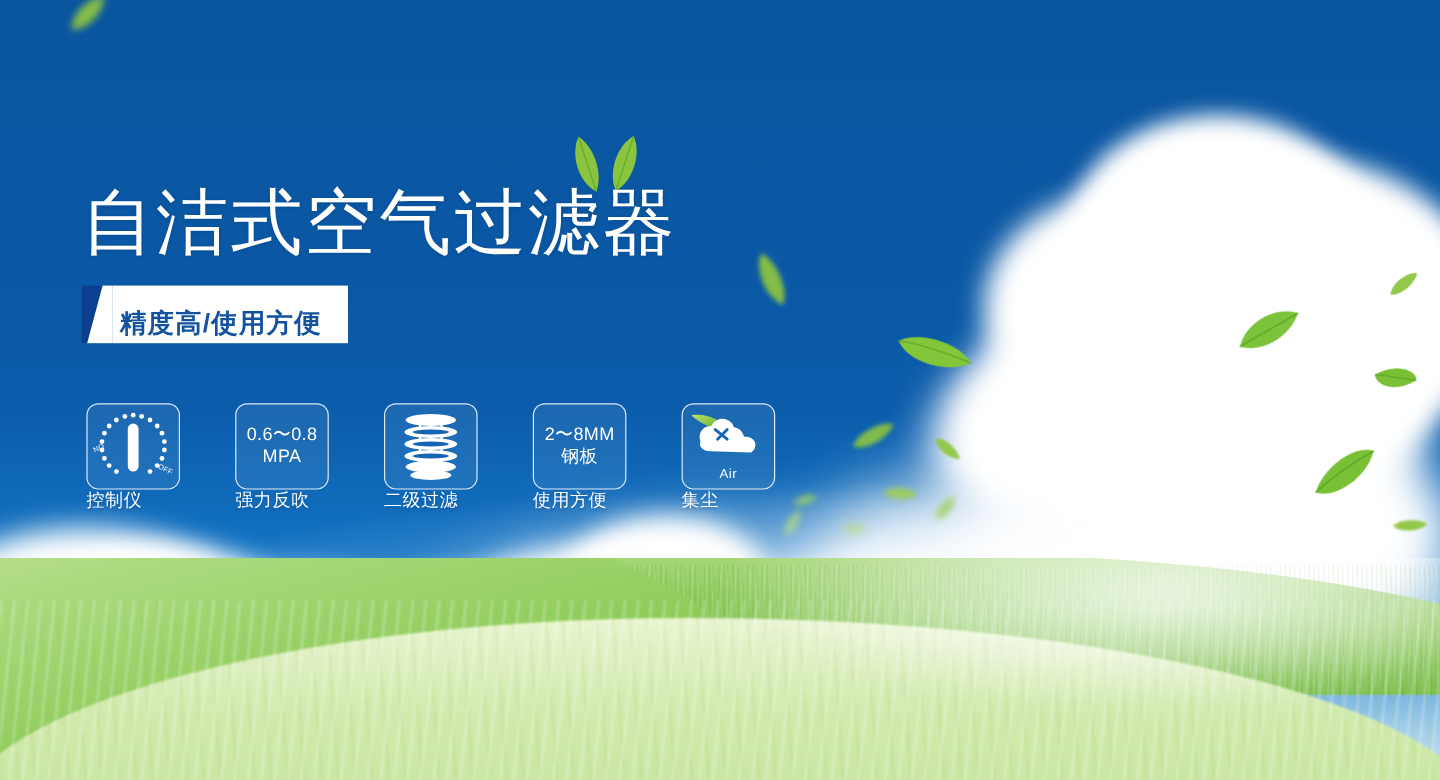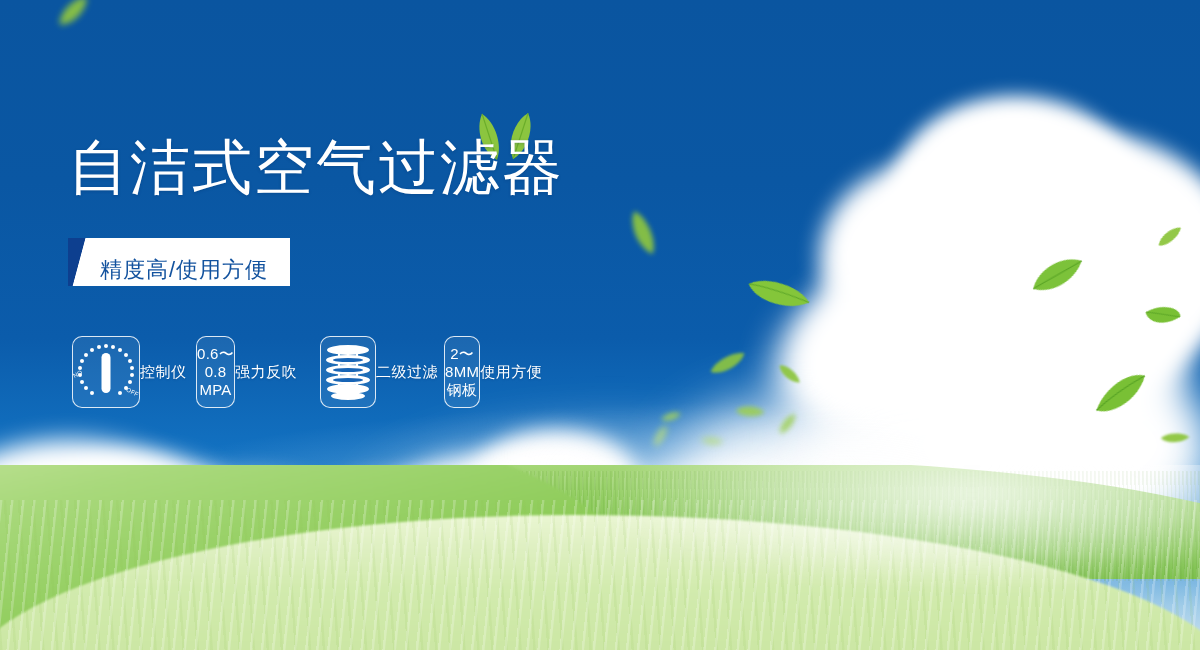--- a/index.html
+++ b/index.html
@@ -139,21 +139,21 @@
   
   .content {
     position: absolute;
     left: 0; top: 0;
     width: 1200px; height: 650px;
   }
 
   .title {
     position: absolute;
     left: 68px;
-    top: 138px;
+    top: 156px;
     color: #ffffff;
     font-size: 60px;
     line-height: 1;
     letter-spacing: 2px;
     font-weight: 300;
     white-space: nowrap;
     text-shadow: 0 1px 3px rgba(0,40,90,0.25);
   }
 
   .title-leaves {
@@ -184,40 +184,39 @@
     padding: 0 20px 0 18px;
   }
   .subbar-slash {
     width: 26px;
     background: linear-gradient(105deg, #0d3f8f 0%, #0d3f8f 44%, #ffffff 46%, #ffffff 100%);
   }
   .subbar-right {
     background: #ffffff;
     color: #12529e;
     font-size: 22px;
-    font-weight: 400;
+    font-weight: 700;
     letter-spacing: 1px;
     display: flex;
     align-items: center;
     padding: 16px 22px 0 6px;
   }
 
   
   .features {
     position: absolute;
     left: 72px;
     top: 336px;
     display: flex;
     gap: 26px;
   }
   .feature {
     width: 98px;
     display: flex;
-    flex-direction: row;
-    align-items: center;
+    flex-direction: column;
   }
   .feature-box {
     width: 78px;
     height: 72px;
     border: 1px solid rgba(255,255,255,0.85);
     border-radius: 10px;
     background: rgba(255,255,255,0.07);
     display: flex;
     align-items: center;
     justify-content: center;
@@ -503,16 +502,37 @@
       </div>
 
       <div class="feature">
         <div class="feature-box">
           <div class="bigtext">2〜8MM
 钢板</div>
         </div>
         <div class="feature-label">使用方便</div>
       </div>
 
+      <div class="feature">
+        <div class="feature-box">
+          <div class="cloudicon">
+            <svg width="62" height="46" viewBox="0 0 62 46">
+              <defs>
+                <linearGradient id="lg" x1="0" y1="0" x2="1" y2="1">
+                  <stop offset="0%" stop-color="#b9e06a"></stop>
+                  <stop offset="100%" stop-color="#5aa828"></stop>
+                </linearGradient>
+              </defs>
+              <path d="M0 2 C14 0, 24 6, 30 14 C20 14, 8 10, 0 2 Z" fill="url(#lg)"></path>
+              <circle cx="16" cy="20" r="9" fill="#ffffff"></circle>
+              <circle cx="26" cy="15" r="10" fill="#ffffff"></circle>
+              <path d="M16 32 C8 32, 5 26, 9 22 C9 15, 18 12, 23 17 C28 9, 42 10, 44 20 C53 19, 57 28, 50 33 Z" fill="#ffffff"></path>
+              <path d="M20 14 L30 22 M30 14 L22 22" stroke="#1764b5" stroke-width="2.4" stroke-linecap="round"></path>
+            </svg>
+            <div class="airtxt">Air</div>
+          </div>
+        </div>
+        <div class="feature-label">集尘</div>
+      </div>
 
     </div>
   </div>
 </div>
 
 </body></html>

